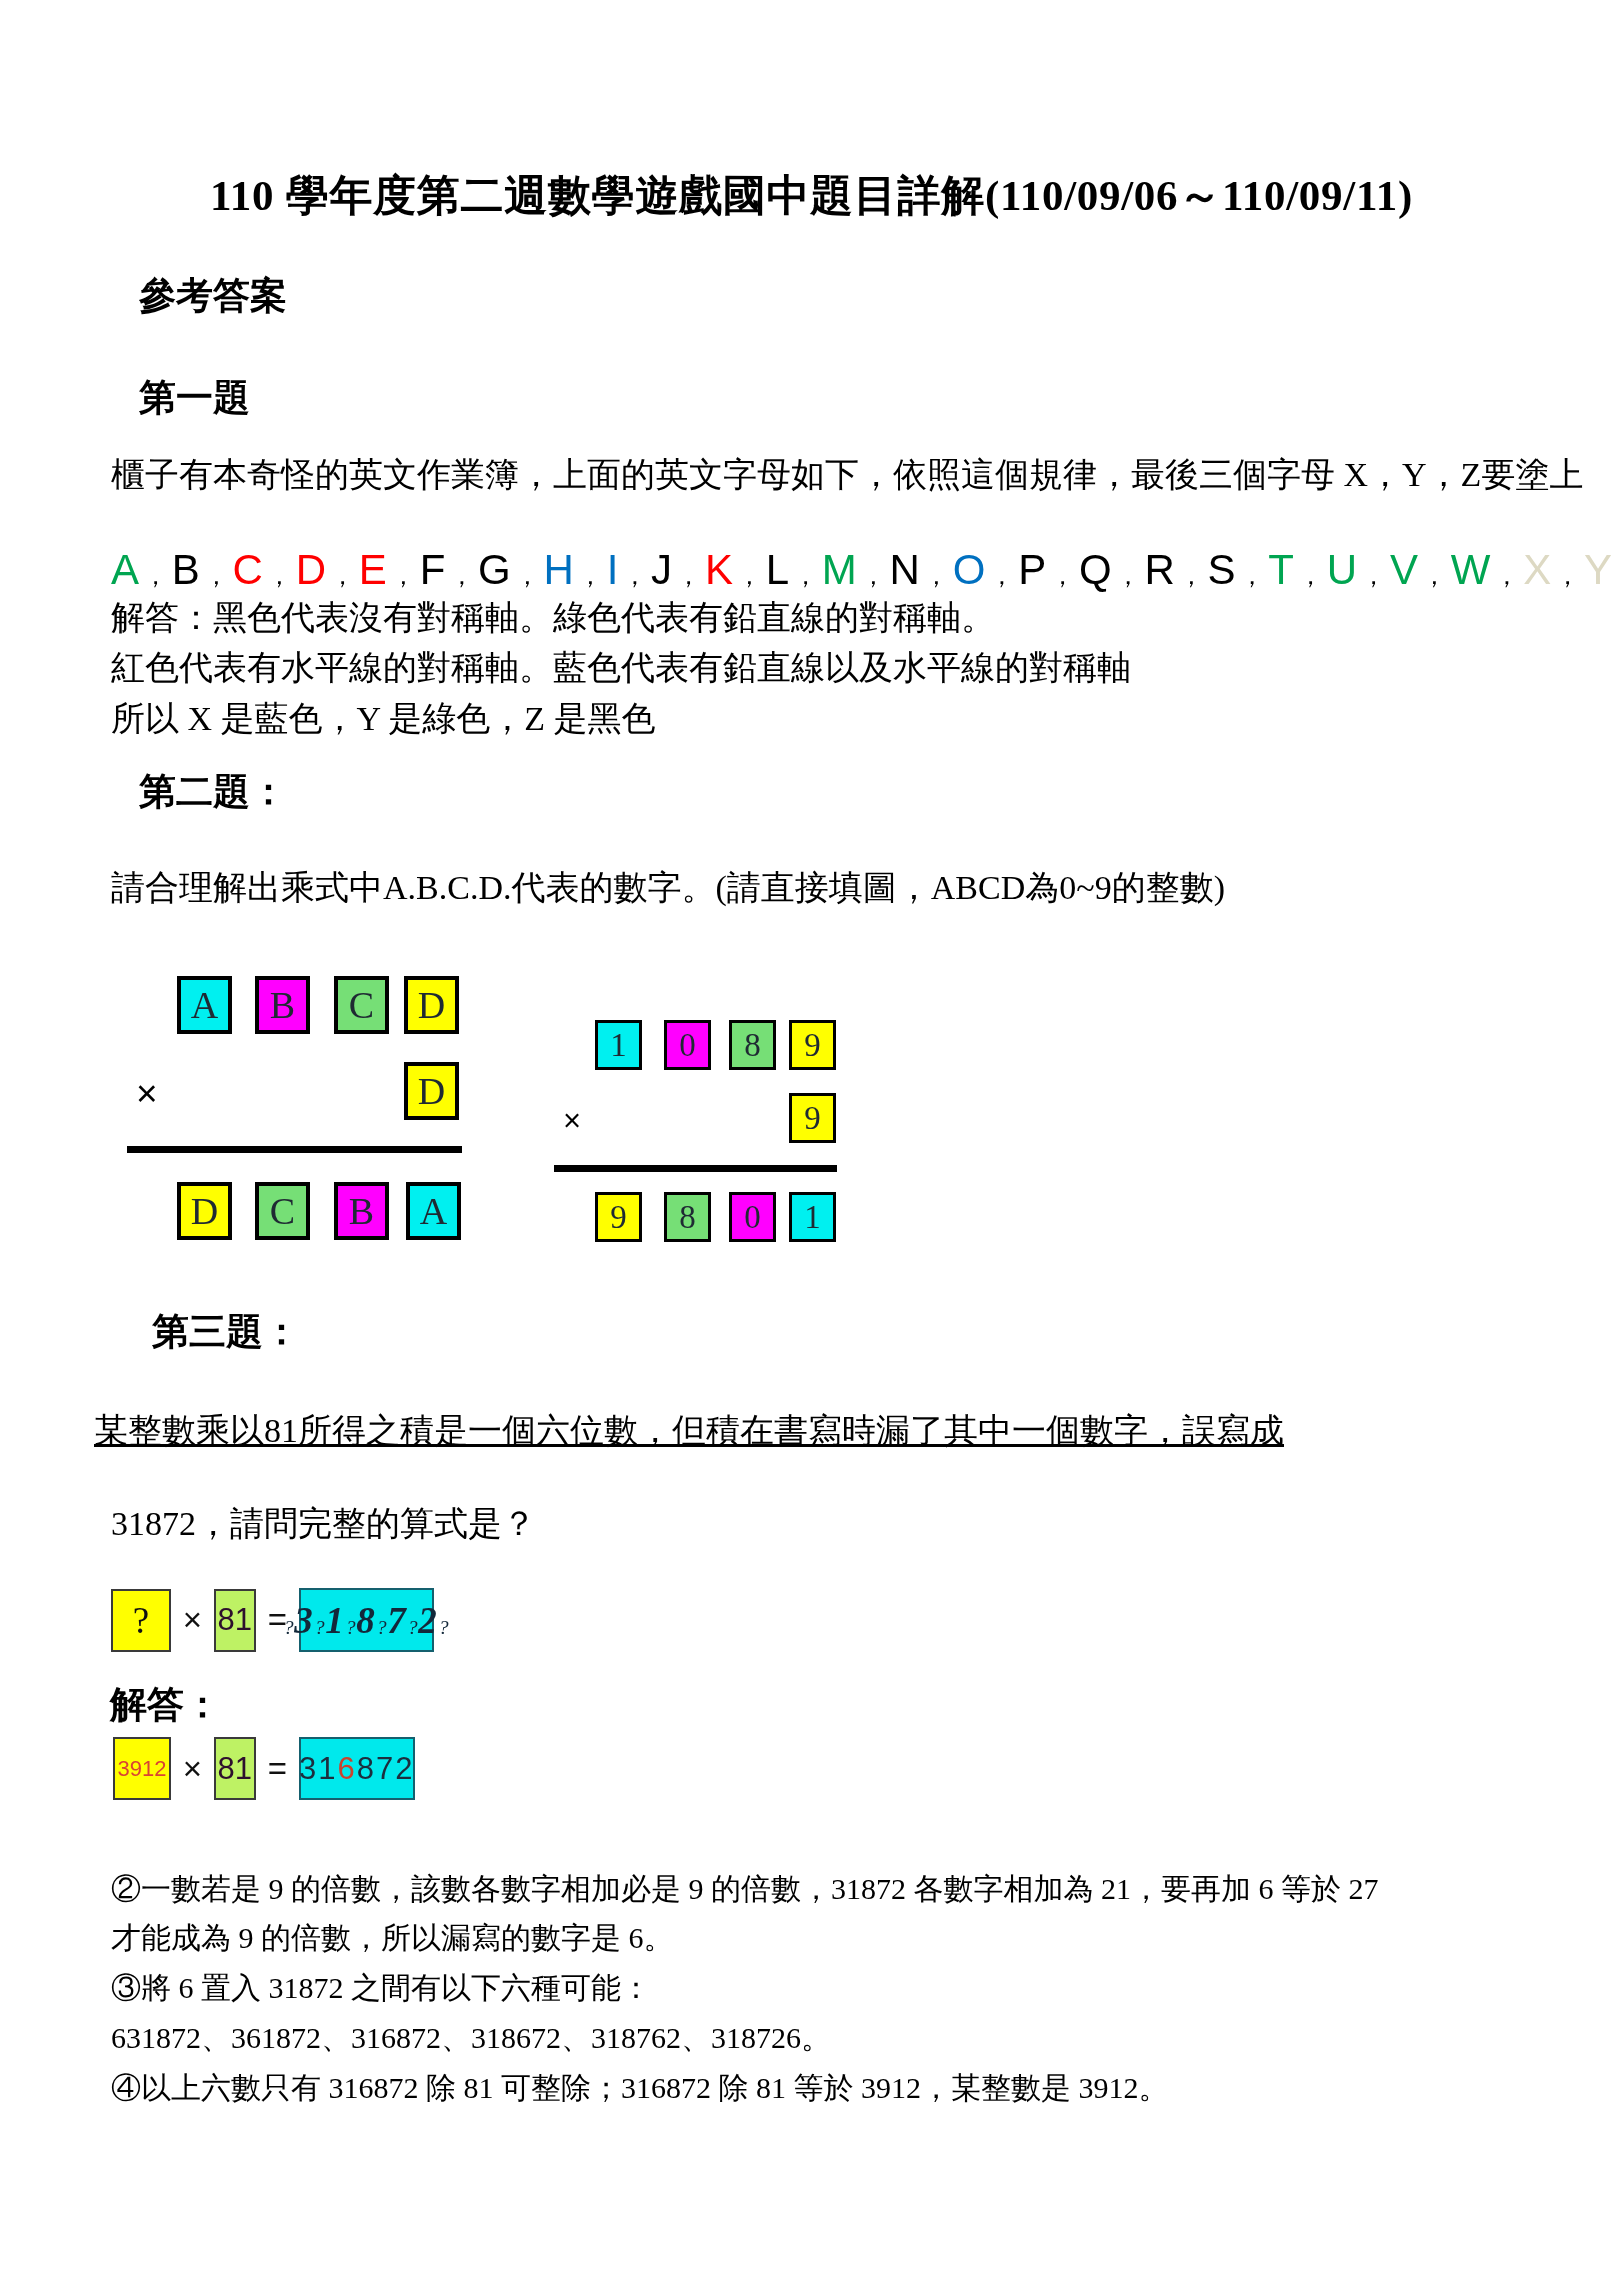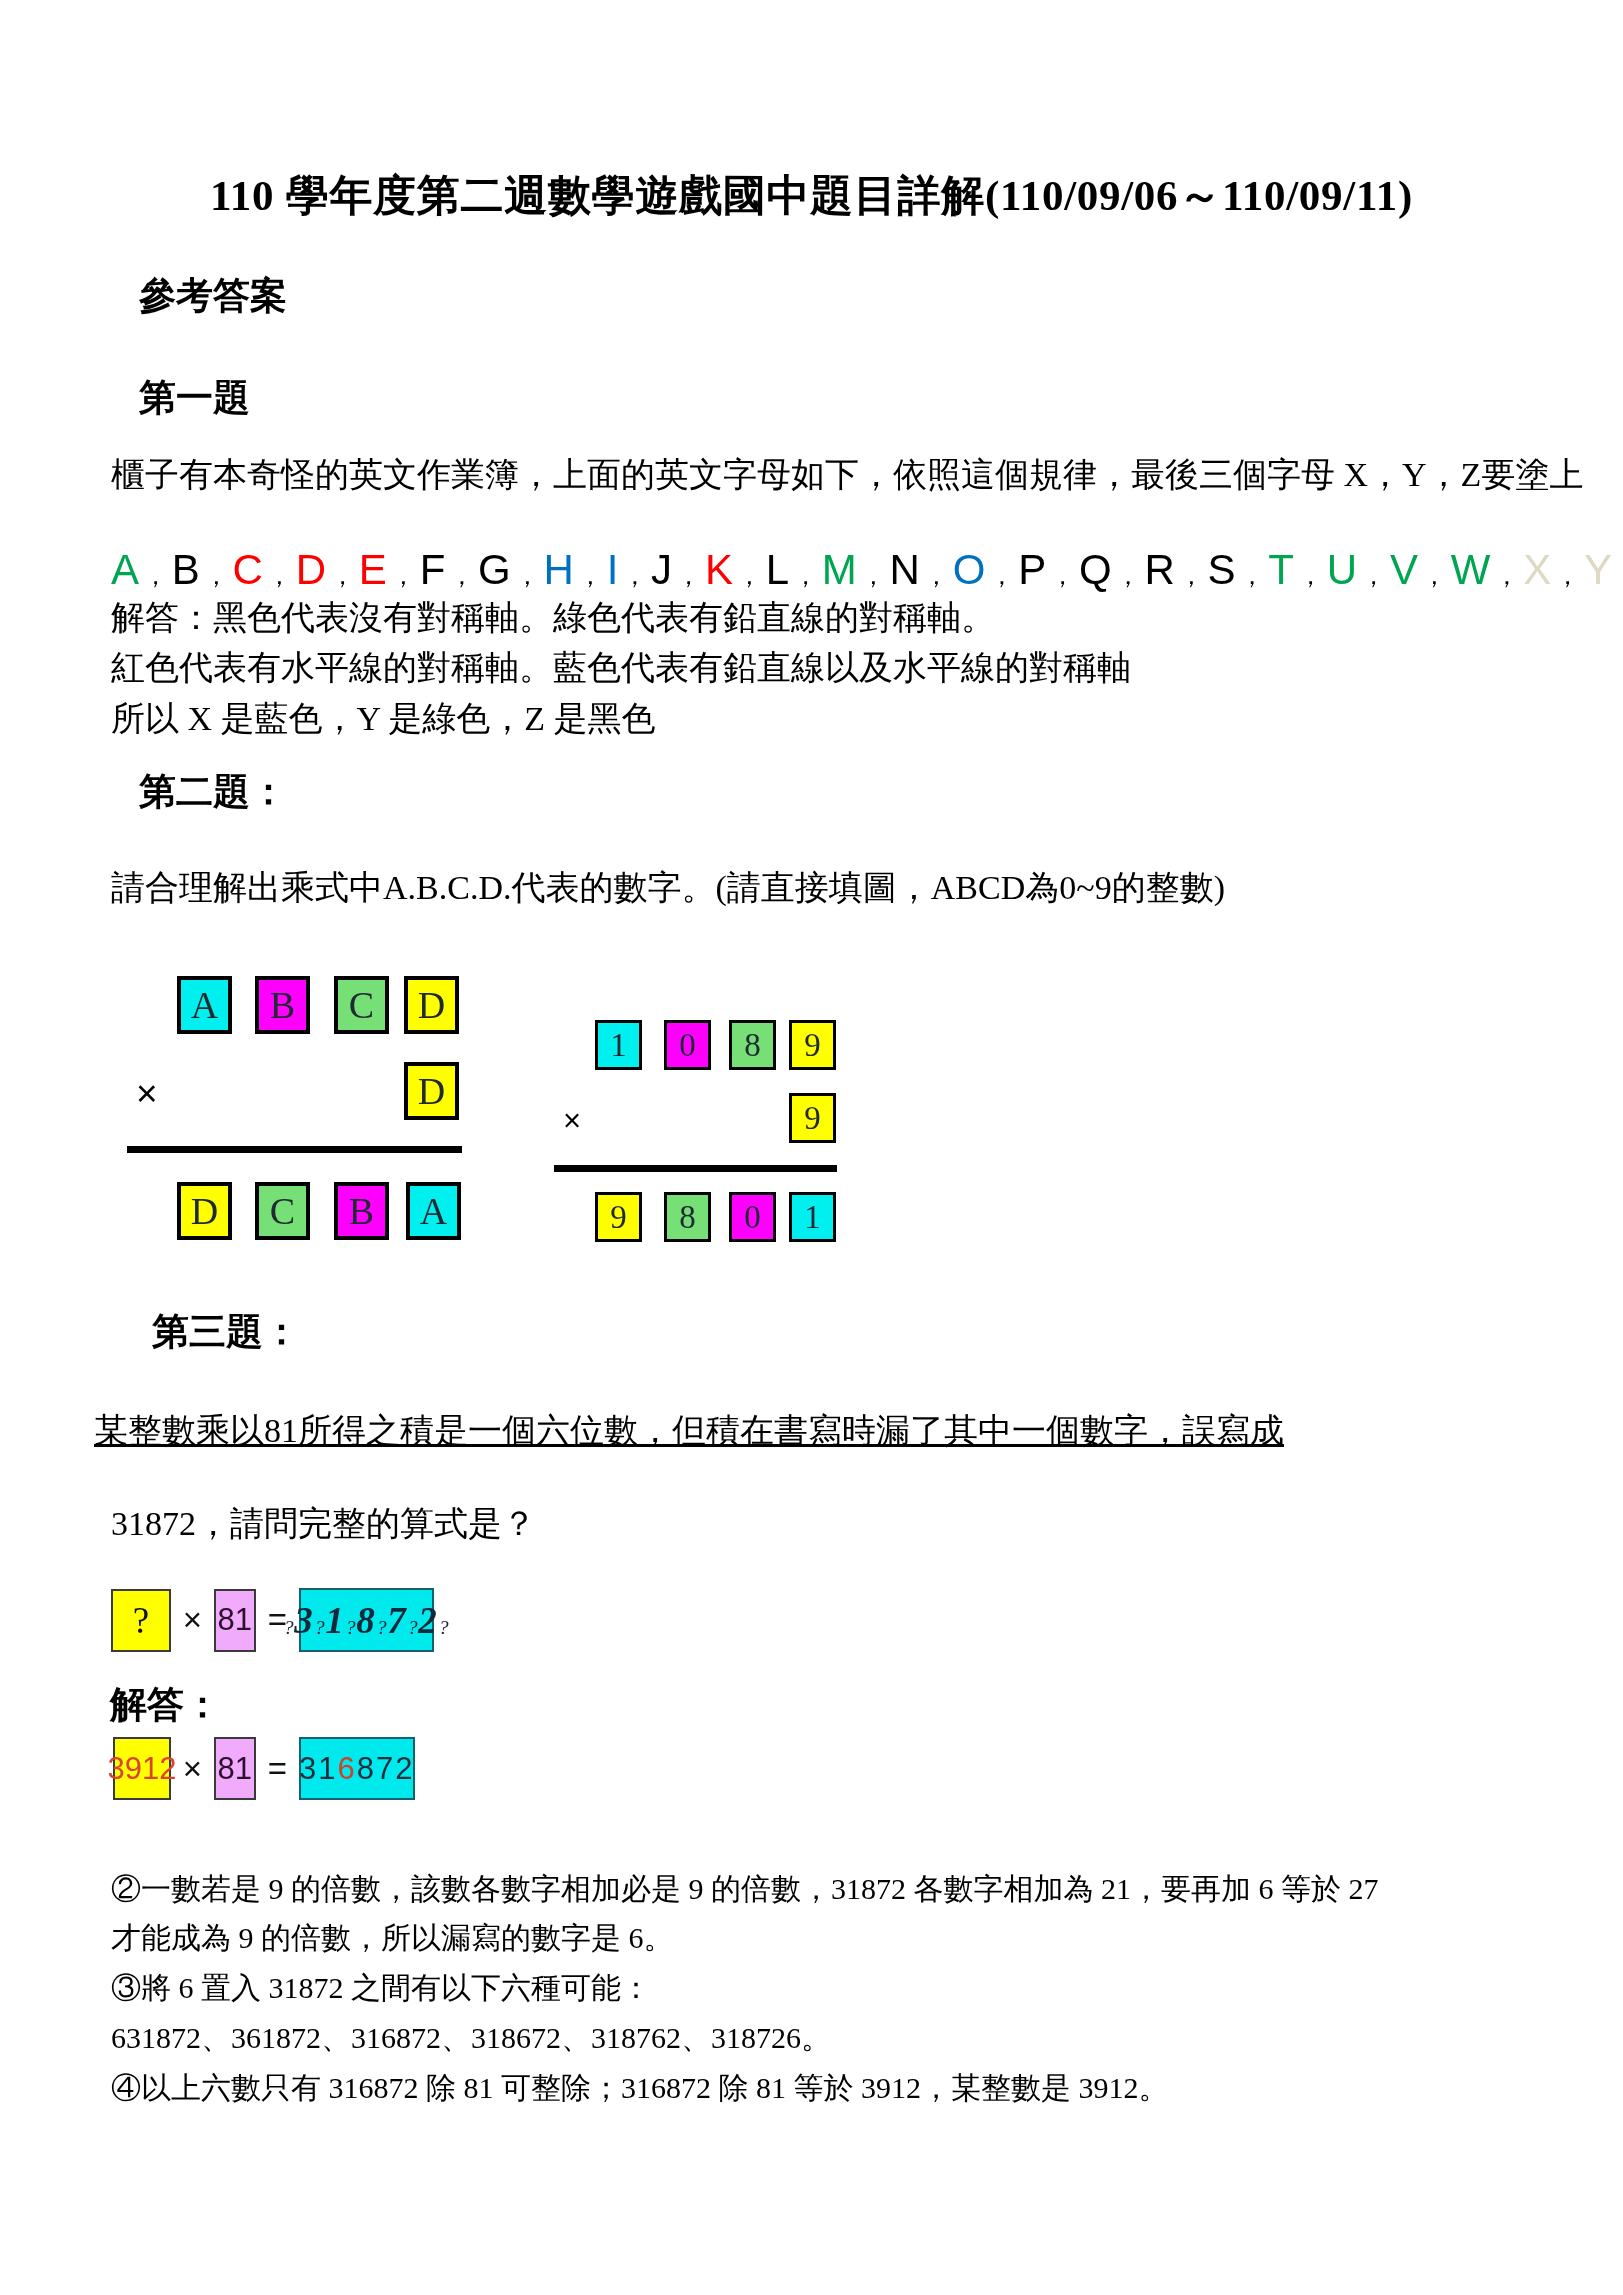--- a/index.html
+++ b/index.html
@@ -32,29 +32,29 @@
   .times{position:absolute;font-family:"Liberation Sans", sans-serif;color:#000;}
   .sumline{position:absolute;background:#000;}
   
   .eq{position:absolute;display:flex;align-items:center;gap:7.9px;}
   .eqbox{
     display:flex;align-items:center;justify-content:center;
     box-sizing:border-box;border:2px solid #3a3a3a;
   }
   .eq .sign{font-family:"Liberation Sans", sans-serif;font-size:33px;color:#111;padding:0 3.9px;}
   .fbox{background:#ffff00;}
-  .mbox{background:#f0abfc;}
+  .mbox{background:#bef264;}
   .pbox{background:#00e9ec;border-color:#15606e;}
   .q3label{font-size:37px;font-weight:bold;}
   .expl{font-size:30px;line-height:50px;white-space:nowrap;}
   .pat-digit{font-style:italic;font-weight:bold;font-size:37px;color:#13283a;letter-spacing:1.3px;}
   .pat-q{font-style:italic;font-size:19.6px;color:#13283a;position:relative;top:7.9px;margin:0 0.7px;}
   .prod-digit{font-family:"Liberation Sans", sans-serif;font-size:31px;color:#1c2e3e;letter-spacing:2px;}
   .prod-digit.hl{color:#c9442e;}
-  .factor-red{font-family:"Liberation Sans", sans-serif;font-size:31px;color:#d94333;}
+  .factor-red{font-family:"Liberation Sans", sans-serif;font-size:22px;color:#d94333;}
   .mul-dark{font-family:"Liberation Sans", sans-serif;font-size:31px;color:#2d0f2d;}
   .q-mark{font-size:37px;color:#111;}
 </style>
 </head>
 <body>
 
 <div id="page">
 
   <div class="abs title">110 學年度第二週數學遊戲國中題目詳解(110/09/06～110/09/11)</div>
 

